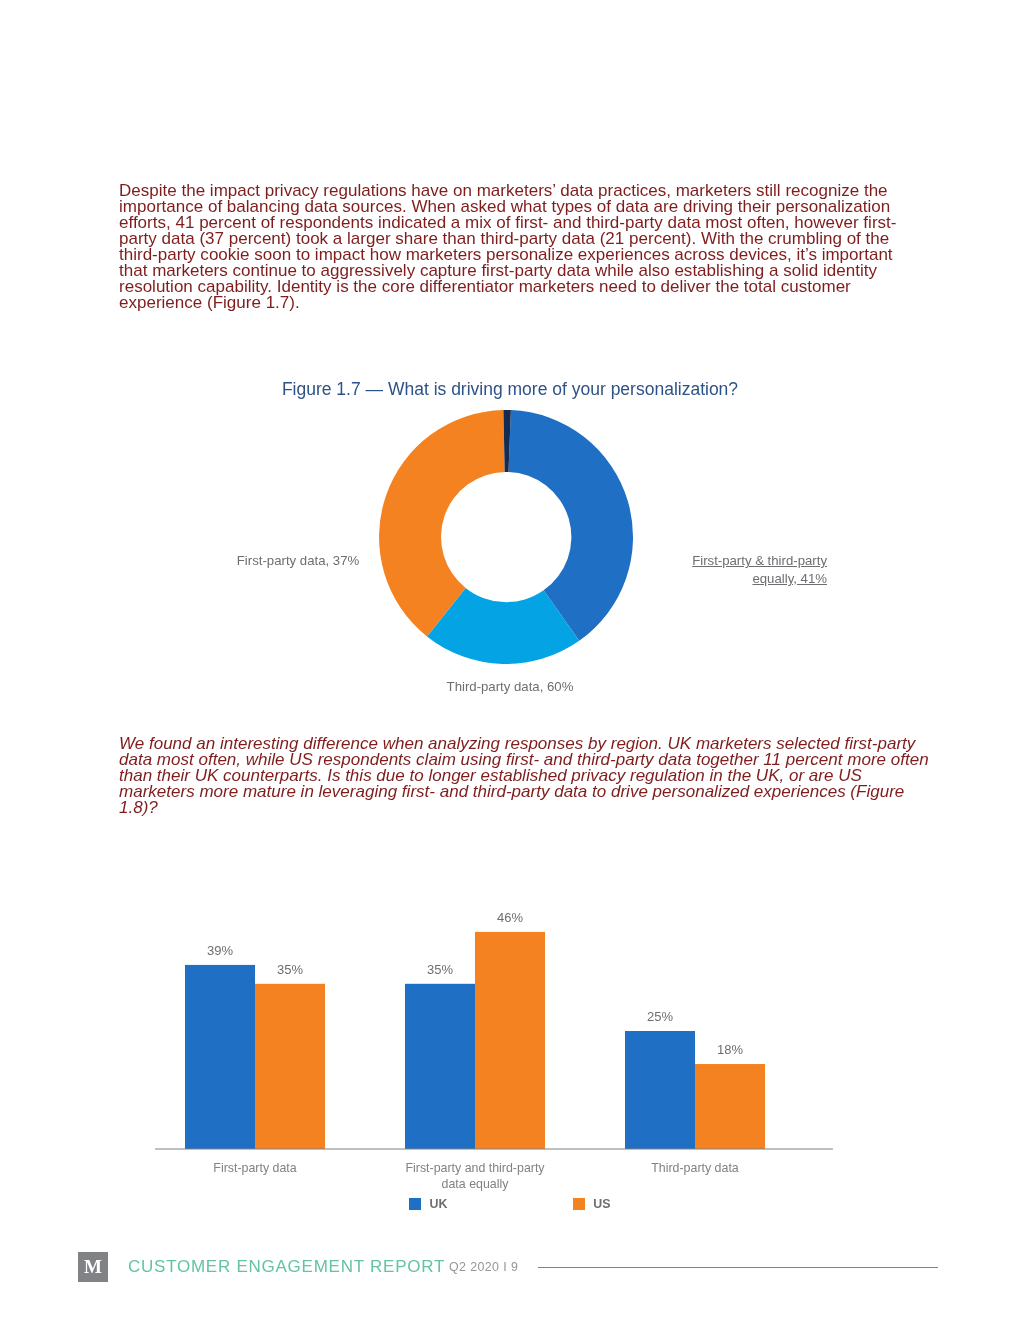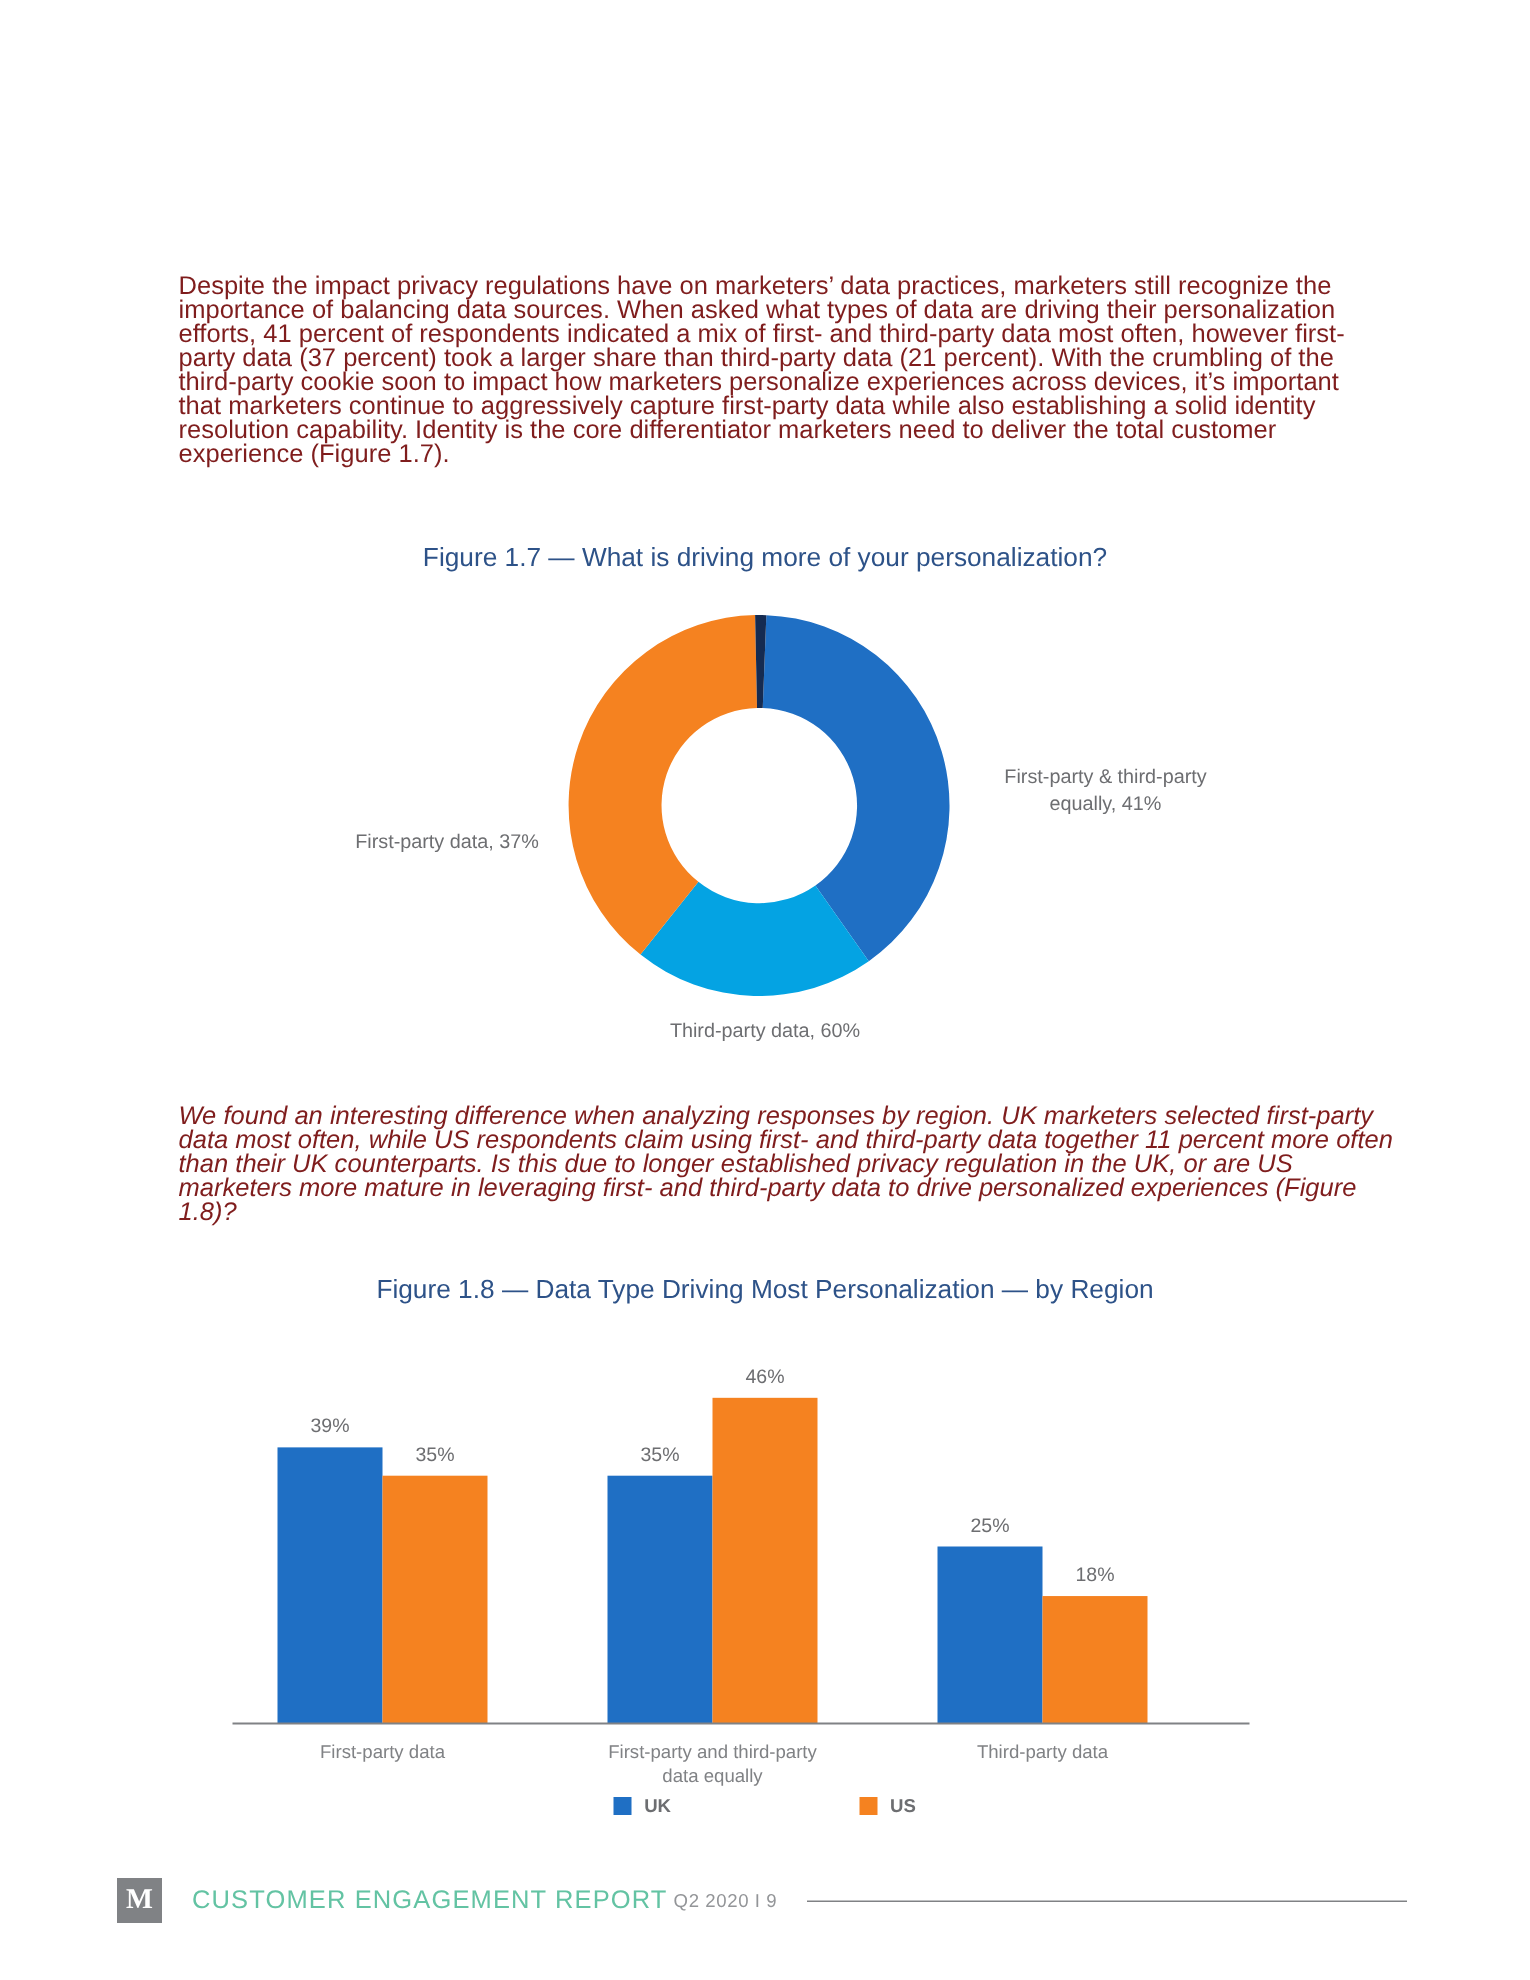--- a/index.html
+++ b/index.html
@@ -48,42 +48,42 @@
   
   .figure-title {
     position: absolute;
     width: 1020px;
     left: 0;
     text-align: center;
     font-size: 17.5px;
     color: #2d5288;
     font-weight: normal;
   }
-  #fig17-title { top: 361px; }
+  #fig17-title { top: 379px; }
   #fig18-title { top: 849px; }
 
   
   #donut-wrap {
     position: absolute;
     left: 374px;
     top: 409px;
     width: 264px;
     height: 256px;
   }
   #donut-svg { display: block; }
 
   .donut-label {
     position: absolute;
     font-size: 13.2px;
     line-height: 18px;
     color: #6d6e71;
     white-space: pre-line;
   }
   #label-first { left: 228px; top: 552px; text-align: center; width: 140px; }
-  #label-both  { left: 647px; top: 509px; text-align: center;  width: 180px; }
+  #label-both  { left: 647px; top: 552px; text-align: right;  width: 180px; text-decoration: underline; }
   #label-third { left: 400px; top: 678px; text-align: center; width: 220px; }
 
   
   #barchart {
     position: absolute;
     left: 140px;
     top: 885px;
     width: 740px;
     height: 340px;
   }
@@ -203,21 +203,20 @@
 
   <div id="label-first" class="donut-label">First-party data, 37%</div>
 
   <div id="label-both" class="donut-label">First-party &amp; third-party
 equally, 41%</div>
 
   <div id="label-third" class="donut-label">Third-party data, 60%</div>
 
   <p id="para-2" class="body-para">We found an interesting difference when analyzing responses by region. UK marketers selected first-party data most often, while US respondents claim using first- and third-party data together 11 percent more often than their UK counterparts. Is this due to longer established privacy regulation in the UK, or are US marketers more mature in leveraging first- and third-party data to drive personalized experiences (Figure 1.8)?</p>
 
-  <div id="fig18-title" class="figure-title">Figure 1.8 — Data Type Driving Most Personalization — by Region</div>
 
   <div id="barchart">
 
     <svg id="barchart-svg" width="740" height="340" viewBox="0 0 740 340">
       <g id="bars-layer">
           <rect x="45" y="79.92000000000002" width="70" height="184.07999999999998" fill="#1f6fc4"></rect>
           <rect x="115" y="98.80000000000001" width="70" height="165.2" fill="#f58220"></rect>
           <rect x="265" y="98.80000000000001" width="70" height="165.2" fill="#1f6fc4"></rect>
           <rect x="335" y="46.880000000000024" width="70" height="217.11999999999998" fill="#f58220"></rect>
           <rect x="485" y="146" width="70" height="118" fill="#1f6fc4"></rect>

